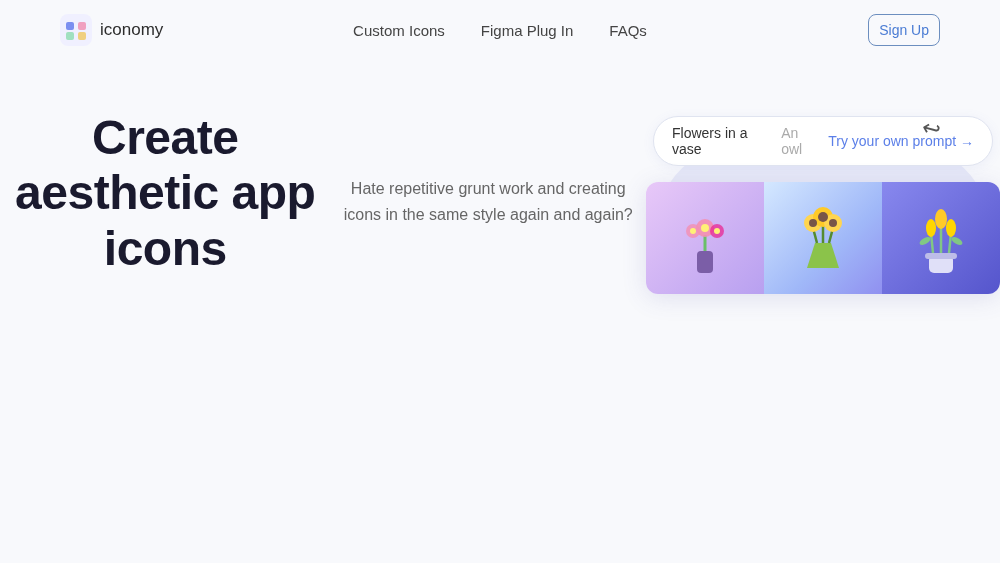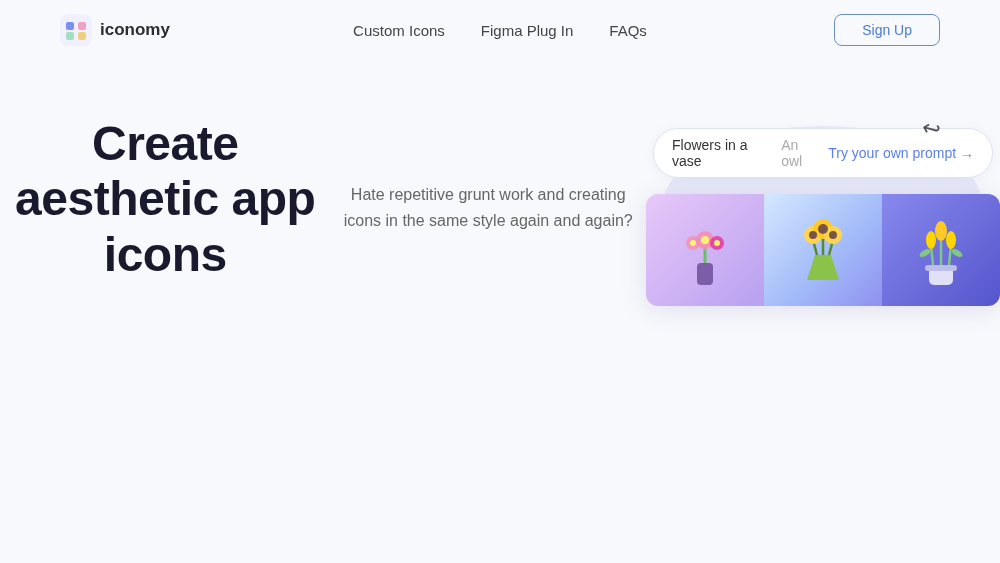--- a/index.html
+++ b/index.html
@@ -25,41 +25,41 @@
       display: flex;
       align-items: center;
       gap: 8px;
     }
     .logo-icon {
       width: 32px;
       height: 32px;
     }
     .logo-text {
       font-size: 17px;
-      font-weight: 700;
+      font-weight: 400;
       color: #2d2d2d;
     }
     .nav-links {
       display: flex;
       align-items: center;
       gap: 36px;
       position: absolute;
       left: 50%;
       transform: translateX(-50%);
     }
     .nav-link {
       font-size: 15px;
       color: #444;
       text-decoration: none;
     }
     .btn-signup {
       background: transparent;
       border: 1.5px solid #6c8ebf;
       color: #4a7cd4;
-      padding: 7px 27px;
+      padding: 7px 10px;
       border-radius: 8px;
       font-size: 14px;
       cursor: pointer;
       font-weight: 500;
     }
 
     
     .hero {
       display: flex;
       flex-direction: row;
@@ -124,21 +124,20 @@
       z-index: 2;
       display: flex;
       align-items: center;
       background: white;
       border: 1.5px solid #e0e4f0;
       border-radius: 30px;
       padding: 8px 18px;
       gap: 8px;
       box-shadow: 0 2px 12px rgba(100,120,200,0.08);
       width: 340px;
-      margin-top: 12px;
     }
     .prompt-active {
       font-size: 14px;
       color: #333;
       font-weight: 500;
     }
     .prompt-inactive {
       font-size: 14px;
       color: #aaa;
     }

